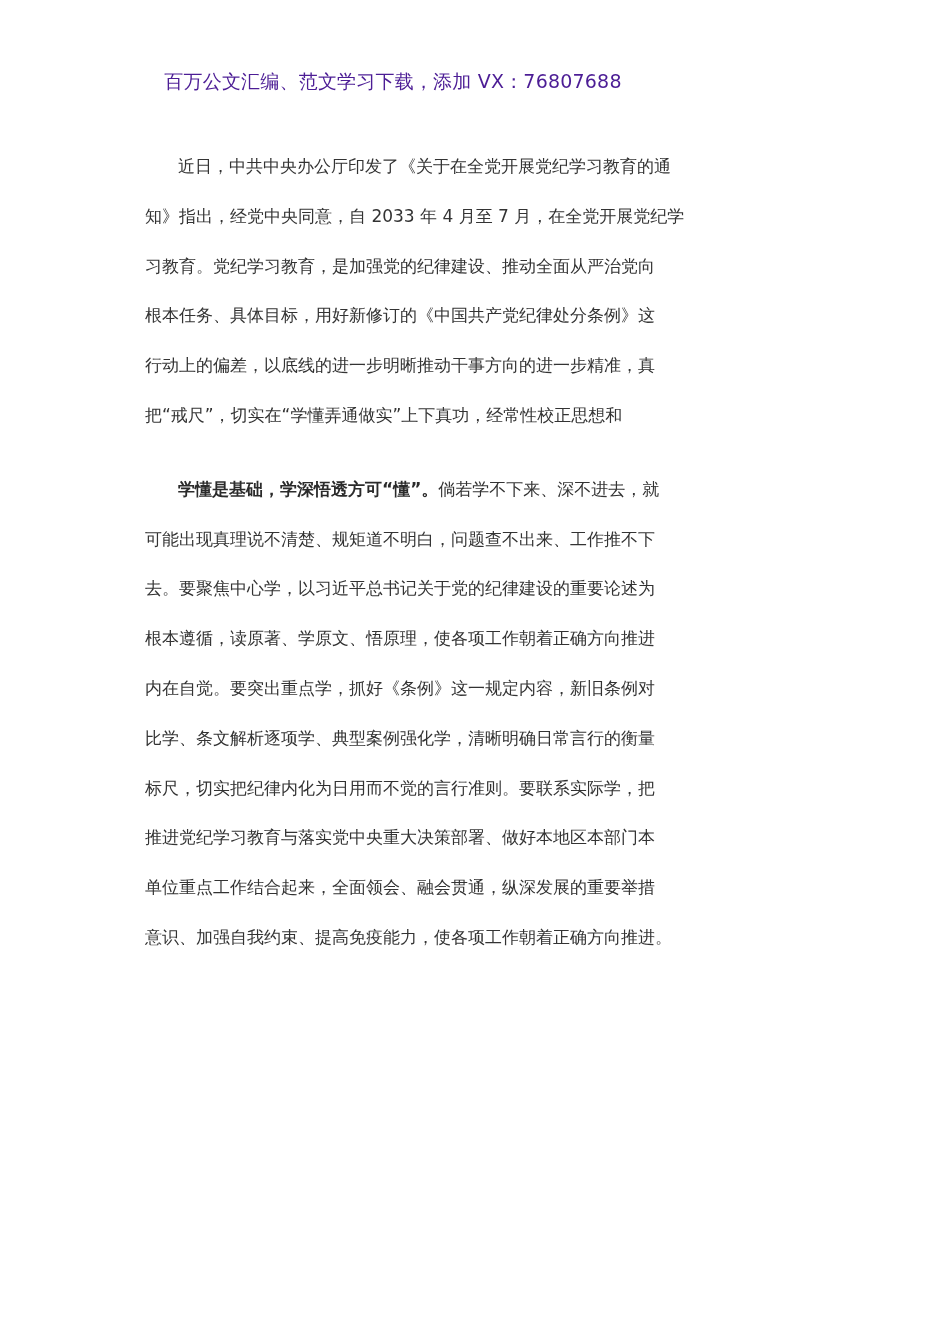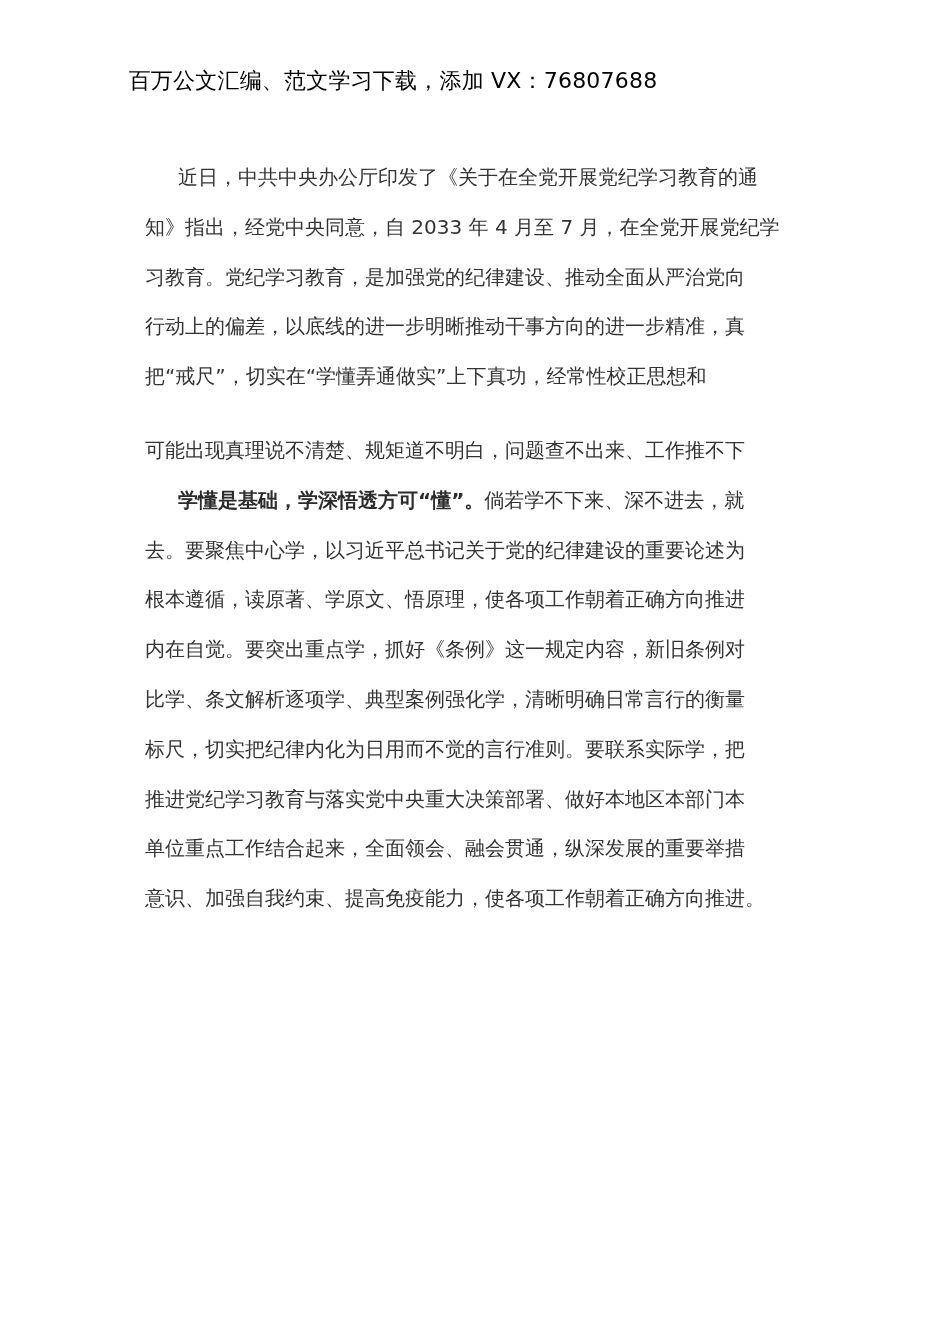--- a/index.html
+++ b/index.html
@@ -2,50 +2,51 @@
 <html><head>
 <meta charset="utf-8">
 <style>
   html, body { margin: 0; padding: 0; background: #ffffff; }
   body {
     width: 950px; height: 1344px; position: relative; overflow: hidden;
     font-family: "DejaVu Sans", "Liberation Sans", sans-serif;
   }
   .header {
     position: absolute; left: 0; top: 64px; width: 786px;
-    text-align: center; color: #000000; font-size: 22px; line-height: 34px;
+    text-align: center; color: #4c1d95; font-size: 19px; line-height: 34px;
     letter-spacing: 0.2px;
   }
   .content {
-    position: absolute; left: 145px; top: 153px; width: 666px;
-    color: #333333; font-size: 20px; line-height: 49.8px;
+    position: absolute; left: 145px; top: 142px; width: 666px;
+    color: #333333; font-size: 17px; line-height: 49.8px;
     text-align: justify;
   }
   .para { margin: 0; text-indent: 2em; }
   .para + .para { margin-top: 24px; }
   .lead { font-weight: bold; color: #2b2b2b; }
   .line { display: block; text-indent: 0; white-space: nowrap; }
   .line.first { padding-left: 33px; }
 </style>
 </head>
 <body>
 
 <div class="header">百万公文汇编、范文学习下载，添加 VX：76807688</div>
 
 <div class="content">
   <div class="para">
     <span class="line first">近日，中共中央办公厅印发了《关于在全党开展党纪学习教育的通</span>
     <span class="line">知》指出，经党中央同意，自 2033 年 4 月至 7 月，在全党开展党纪学</span>
     <span class="line">习教育。党纪学习教育，是加强党的纪律建设、推动全面从严治党向</span>
+    <span class="line">根本任务、具体目标，用好新修订的《中国共产党纪律处分条例》这</span>
     <span class="line">行动上的偏差，以底线的进一步明晰推动干事方向的进一步精准，真</span>
     <span class="line">把“戒尺”，切实在“学懂弄通做实”上下真功，经常性校正思想和</span>
   </div>
   <div class="para">
+    <span class="line first"><span class="lead">学懂是基础，学深悟透方可“懂”。</span><span>倘若学不下来、深不进去，就</span></span>
     <span class="line">可能出现真理说不清楚、规矩道不明白，问题查不出来、工作推不下</span>
-    <span class="line first"><span class="lead">学懂是基础，学深悟透方可“懂”。</span><span>倘若学不下来、深不进去，就</span></span>
     <span class="line">去。要聚焦中心学，以习近平总书记关于党的纪律建设的重要论述为</span>
     <span class="line">根本遵循，读原著、学原文、悟原理，使各项工作朝着正确方向推进</span>
     <span class="line">内在自觉。要突出重点学，抓好《条例》这一规定内容，新旧条例对</span>
     <span class="line">比学、条文解析逐项学、典型案例强化学，清晰明确日常言行的衡量</span>
     <span class="line">标尺，切实把纪律内化为日用而不觉的言行准则。要联系实际学，把</span>
     <span class="line">推进党纪学习教育与落实党中央重大决策部署、做好本地区本部门本</span>
     <span class="line">单位重点工作结合起来，全面领会、融会贯通，纵深发展的重要举措</span>
     <span class="line">意识、加强自我约束、提高免疫能力，使各项工作朝着正确方向推进。</span>
   </div>
 </div>

